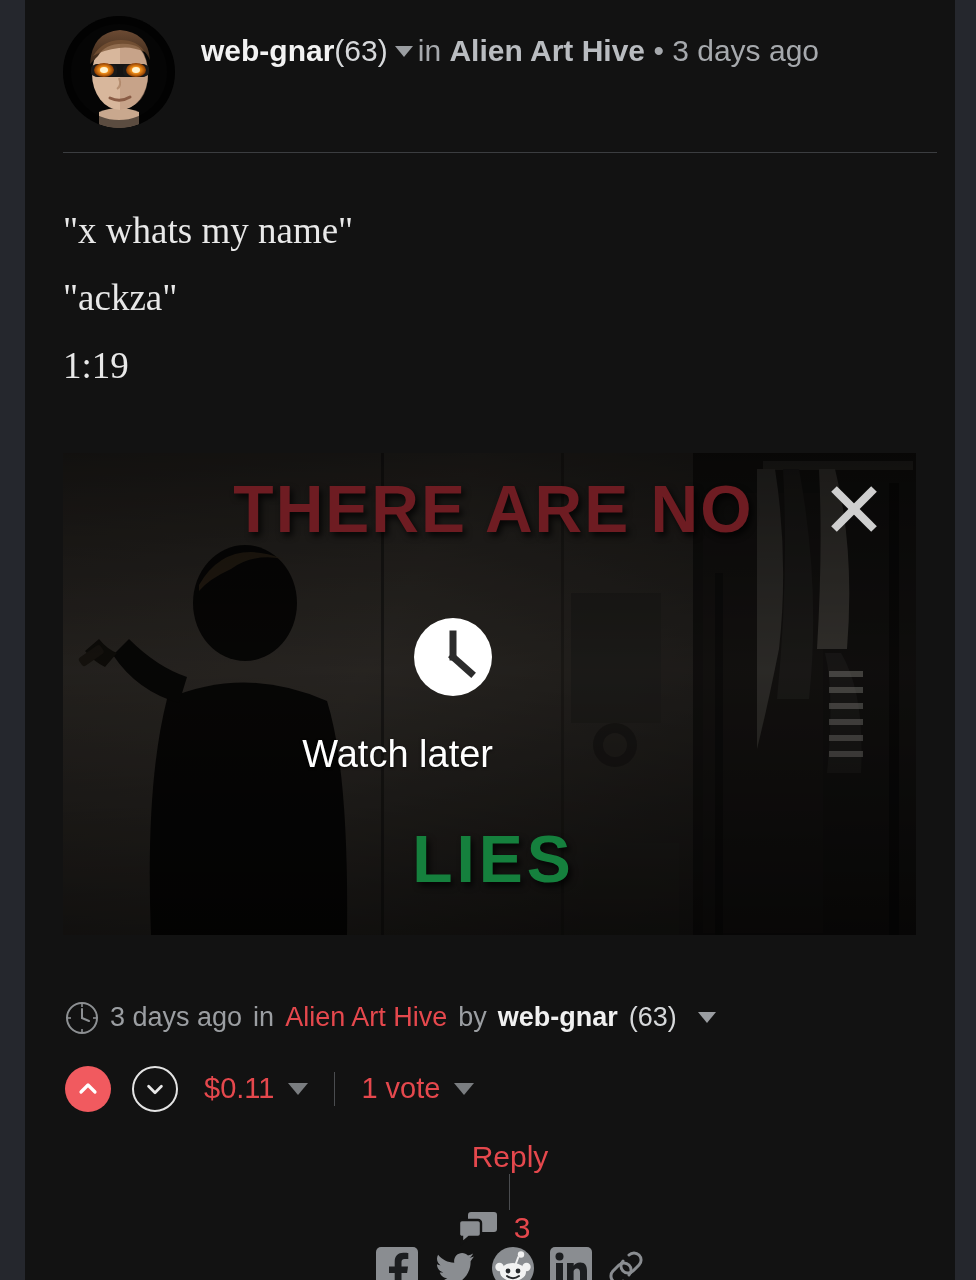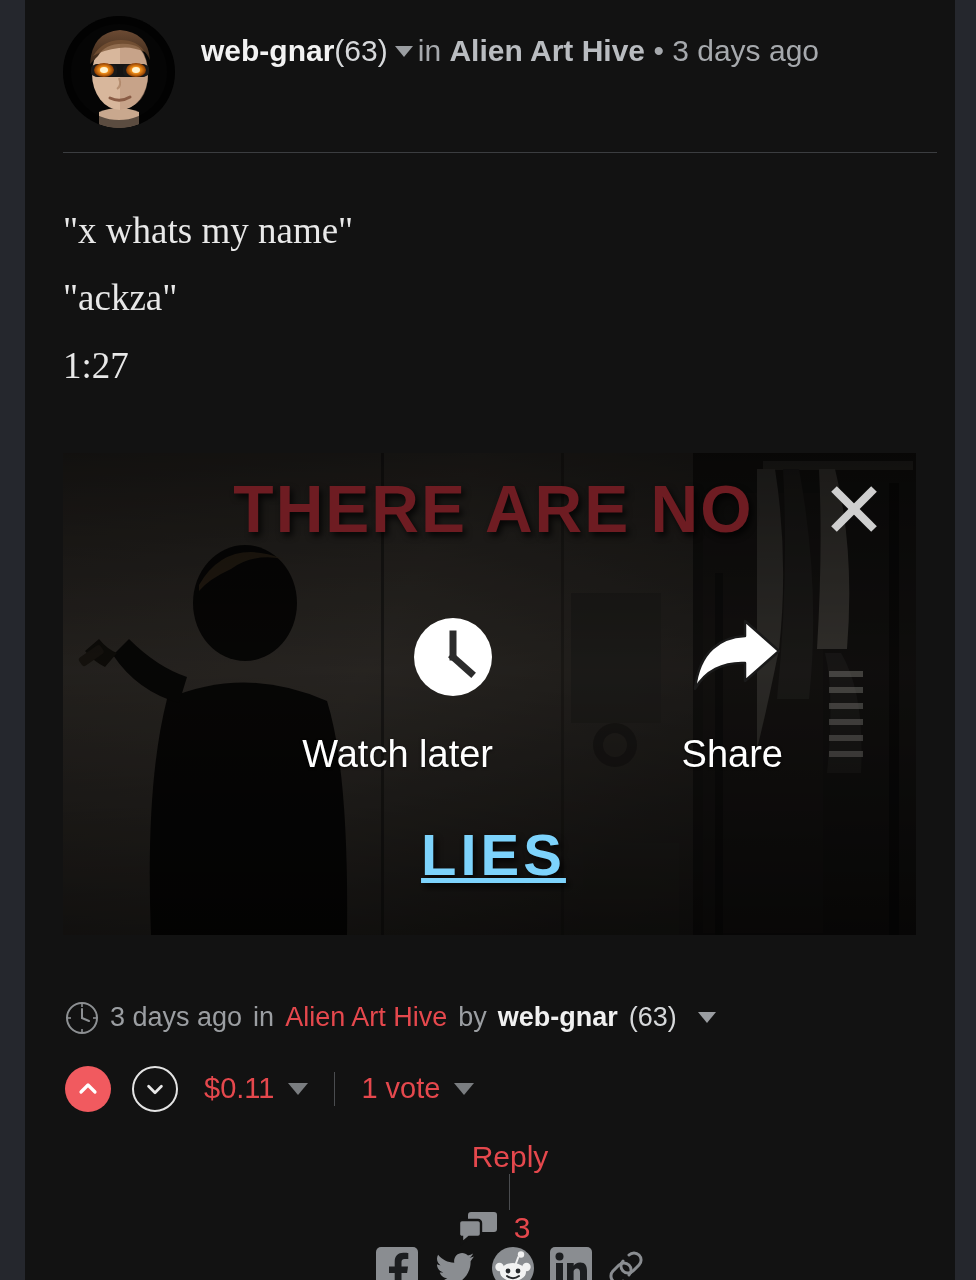--- a/index.html
+++ b/index.html
@@ -121,21 +121,21 @@
     text-align: center;
     font-family: "Liberation Sans", sans-serif;
     font-weight: bold;
     color: #6e1c22;
     letter-spacing: 2px;
     text-shadow: 3px 4px 6px rgba(0,0,0,0.75);
     pointer-events: none;
   }
   .scene-line1 { top: 18px;  font-size: 66px; }
   .scene-line2 { top: 100px; font-size: 66px; }
-  .scene-line3 { top: 368px; font-size: 58px; letter-spacing: 4px; color: #7dd3fc; text-decoration: underline; }
+  .scene-line3 { top: 368px; font-size: 66px; letter-spacing: 4px; color: #15803d; }
 
   
   .yt-close {
     position: absolute;
     top: 26px; right: 32px;
     width: 60px; height: 60px;
     cursor: pointer;
   }
   .yt-close svg { display:block; width: 60px; height: 60px; }
 
@@ -323,21 +323,21 @@
         <span class="dot-sep">•</span>
         <span>3 days ago</span>
       </div>
     </div>
 
     <div class="header-divider"></div>
 
     <div class="post-body">
       <p>"x whats my name"</p>
       <p>"ackza"</p>
-      <p>1:27</p>
+      <p>1:19</p>
     </div>
 
     <div class="video-wrap">
 
       <div class="video-scene">
         <svg viewBox="0 0 853 482" preserveAspectRatio="none" xmlns="http://www.w3.org/2000/svg">
           <defs>
             <linearGradient id="wallg" x1="0" y1="0" x2="1" y2="0.3">
               <stop offset="0%" stop-color="#3b3631"></stop>
               <stop offset="45%" stop-color="#443f39"></stop>
@@ -420,28 +420,20 @@
             <circle cx="40" cy="40" r="39" fill="#ffffff"></circle>
             <g stroke="#2b2b2b" stroke-width="7" stroke-linecap="square">
               <line x1="40" y1="40" x2="40" y2="17"></line>
               <line x1="40" y1="40" x2="58" y2="56"></line>
             </g>
           </svg>
         </div>
         <div class="yt-label">Watch later</div>
       </div>
 
-      <div class="yt-action yt-share">
-        <div class="yt-icon">
-          <svg width="92" height="80" viewBox="0 0 92 80" xmlns="http://www.w3.org/2000/svg">
-            <path d="M4 72 C8 34 30 20 54 19 L54 4 L88 34 L54 64 L54 46 C32 45 14 54 4 72 Z" fill="#ffffff" stroke="#1a1a1a" stroke-width="2.5" stroke-linejoin="round"></path>
-          </svg>
-        </div>
-        <div class="yt-label">Share</div>
-      </div>
     </div>
 
     <div class="post-meta">
       <span class="clock-icon">
         <svg width="34" height="34" viewBox="0 0 34 34" xmlns="http://www.w3.org/2000/svg">
           <circle cx="17" cy="17" r="15" fill="none" stroke="#8d9093" stroke-width="2"></circle>
           <g stroke="#8d9093" stroke-width="2" stroke-linecap="round">
             <line x1="17" y1="17" x2="17" y2="8"></line>
             <line x1="17" y1="17" x2="24" y2="20"></line>
           </g>

